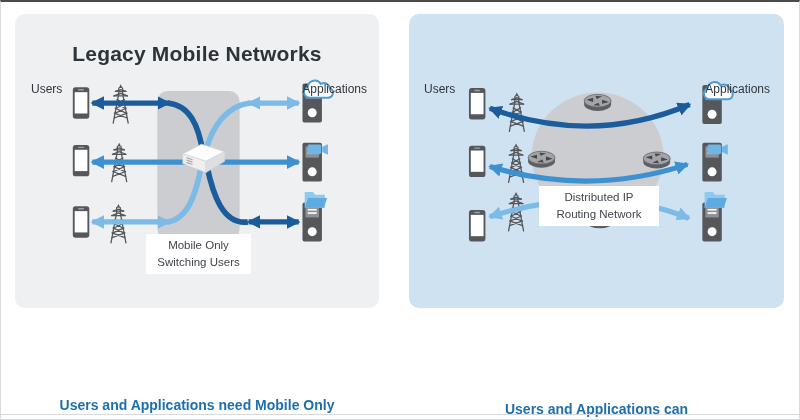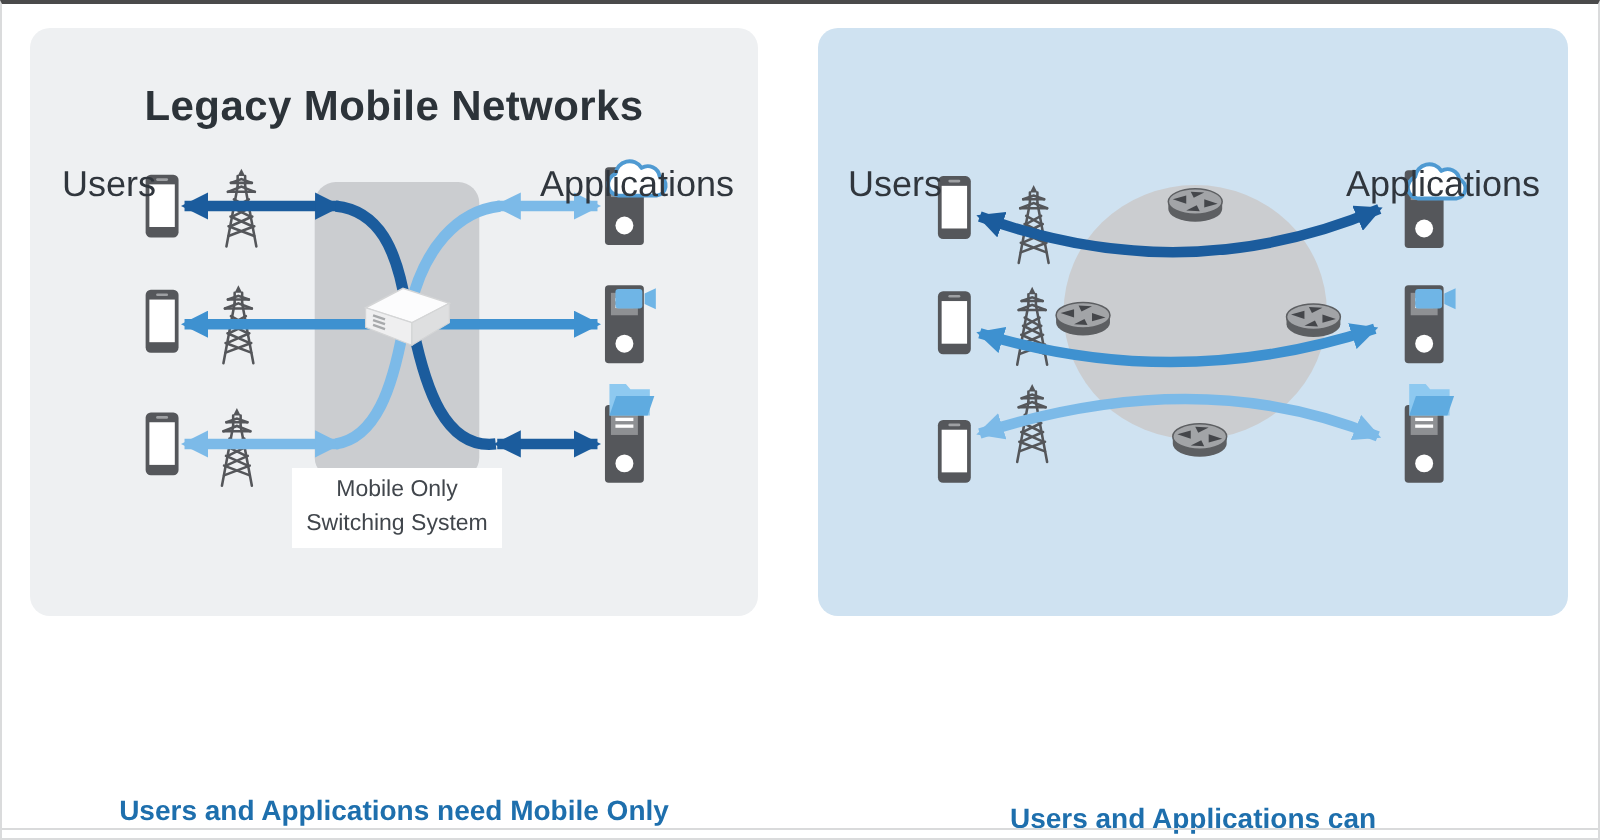--- a/index.html
+++ b/index.html
@@ -5,21 +5,21 @@
   html,body{margin:0;padding:0;background:#ffffff;font-family:"Liberation Sans",sans-serif;}
   .stage{position:relative;width:800px;height:420px;box-sizing:border-box;background:#fff;
          border:1px solid #dadbdc;border-top:2px solid #4a4a4b;overflow:hidden;}
   .bottom-rule{position:absolute;left:0;top:412px;width:100%;height:1px;background:#d9dadb;}
   .panel{position:absolute;top:12px;height:294px;border-radius:10px;}
   .panel.left{left:14px;width:364px;background:var(--panel_left_bg,#eef0f2);}
   .panel.right{left:408px;width:375px;background:var(--panel_right_bg,#cfe2f1);}
   .art{position:absolute;left:0;top:0;width:100%;height:100%;}
   .ptitle{position:absolute;top:28px;left:0;right:0;text-align:center;
           font-size:21px;font-weight:bold;letter-spacing:.2px;color:var(--title_text,#2c3339);}
-  .side-label{position:absolute;top:68px;font-size:18px;color:#30363d;}
+  .side-label{position:absolute;top:68px;font-size:12px;color:#30363d;}
   .side-label.users{left:16px;}
   .side-label.apps{right:12px;}
   .hub-label{position:absolute;background:#ffffff;display:flex;align-items:center;justify-content:center;
              text-align:center;font-size:11.5px;line-height:1.45;color:var(--label_text,#41464c);}
   .hub-label.left-hub{left:131px;top:220px;width:105px;height:40px;}
   .hub-label.right-hub{left:130px;top:172px;width:120px;height:40px;}
   .caption{position:absolute;left:6px;right:6px;text-align:center;font-size:14px;font-weight:bold;
            line-height:1.4;color:var(--caption_blue,#1e6fad);margin-top:48px;}
   .panel.left .caption{top:334px;}
   .panel.right .caption{top:338px;}
@@ -135,21 +135,21 @@
       <use href="#server" x="336" y="278"></use>
       <use href="#cloud" x="345" y="104"></use>
       <use href="#camera" x="343" y="181"></use>
       <use href="#folder" x="340" y="249"></use>
     </svg>
 
     <div class="ptitle">Legacy Mobile Networks</div>
     <div class="side-label users">Users</div>
     <div class="side-label apps">Applications</div>
     <div class="hub-label left-hub preline">Mobile Only
-Switching System</div>
+Switching Users</div>
     <div class="caption preline">Users and Applications need Mobile Only
 Switching System to communicate with each other</div>
   </div>
 
   <div class="panel right">
     <svg class="art" viewBox="0 0 375 393">
       <ellipse cx="189" cy="190" rx="88" ry="85" style="fill:var(--hub_gray,#cbcdd0)"></ellipse>
 
       <use href="#tower" x="81" y="131"></use>
       <use href="#tower" x="80" y="199"></use>
@@ -171,18 +171,20 @@
       <use href="#server" x="342" y="121"></use>
       <use href="#server" x="342" y="198"></use>
       <use href="#server" x="342" y="278"></use>
       <use href="#cloud" x="351" y="106"></use>
       <use href="#camera" x="349" y="181"></use>
       <use href="#folder" x="346" y="249"></use>
     </svg>
 
     <div class="side-label users" style="left:15px">Users</div>
     <div class="side-label apps" style="right:14px">Applications</div>
+    <div class="hub-label right-hub preline">Distributed IP
+Routing Network</div>
     <div class="caption preline">Users and Applications can
 communicate with each with directly</div>
   </div>
 
   <div class="bottom-rule"></div>
 </div>
 
 </body></html>

